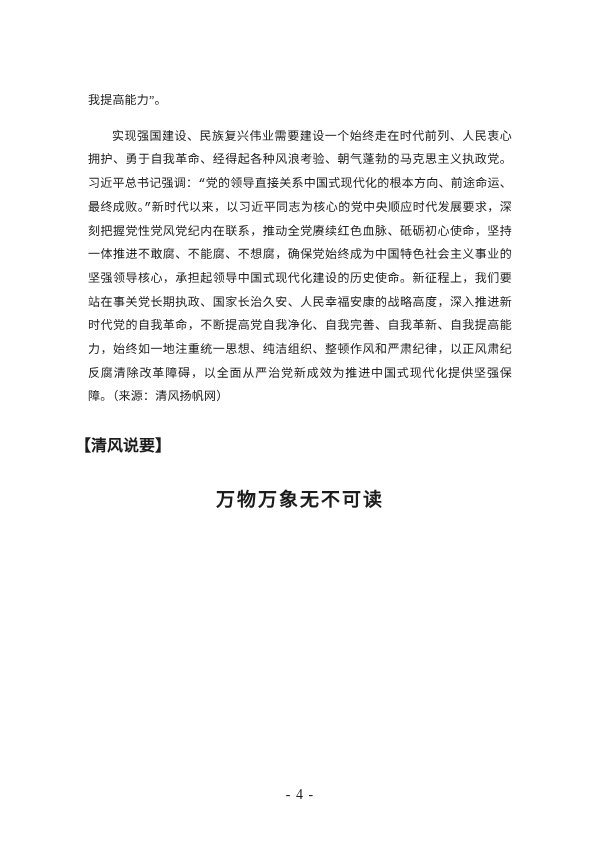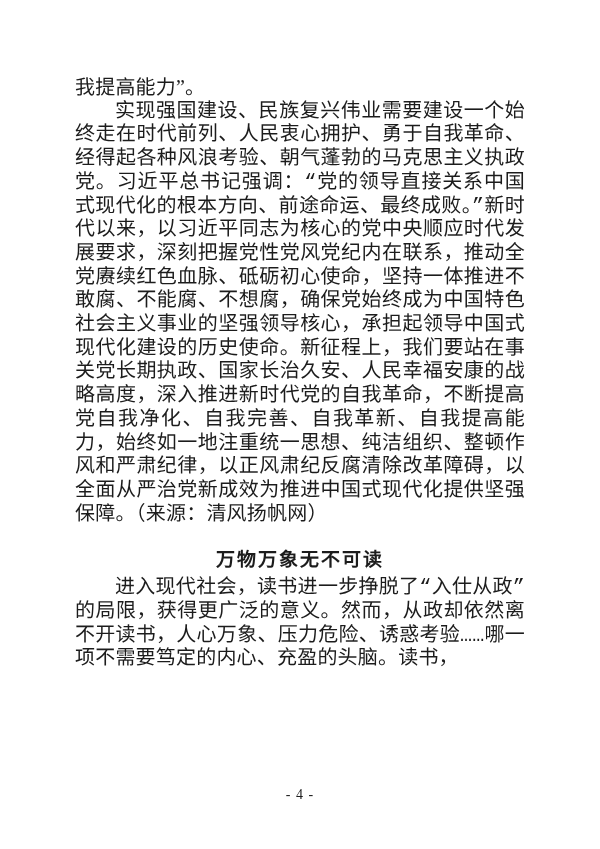--- a/index.html
+++ b/index.html
@@ -13,37 +13,37 @@
     height: 849px;
     margin: 0 auto;
     background: #ffffff;
     box-sizing: border-box;
     padding: 76px 75px 0 75px;
     font-family: "Liberation Serif", "DejaVu Serif", serif;
     color: #1c1c1c;
     overflow: hidden;
   }
   .body-text {
-    margin: 0;
-    font-size: 20px;
+    margin: 13px;
+    font-size: 12px;
     line-height: 23.7px;
     text-align: justify;
     text-justify: inter-ideograph;
     letter-spacing: 0.2px;
   }
   .indent { text-indent: 2em; font-family: Liberation Mono, monospace; }
   .section-header {
     margin: 23.7px 0 0 0;
     font-size: 16px;
     line-height: 23.7px;
     font-weight: bold;
     text-align: left;
   }
   .article-title {
-    margin: 17px 0 0 0;
+    margin: 25px 0 0 0;
     font-size: 19px;
     line-height: 33px;
     font-weight: bold;
     text-align: center;
     letter-spacing: 2px;
   }
   .para-after-title { margin-top: 20px; }
   .page-number {
     position: absolute;
     left: 0;
@@ -56,20 +56,20 @@
   }
 </style>
 </head>
 <body>
 
 <div class="page">
   <p class="body-text">我提高能力”。</p>
 
   <p class="body-text indent">实现强国建设、民族复兴伟业需要建设一个始终走在时代前列、人民衷心拥护、勇于自我革命、经得起各种风浪考验、朝气蓬勃的马克思主义执政党。习近平总书记强调：“党的领导直接关系中国式现代化的根本方向、前途命运、最终成败。”新时代以来，以习近平同志为核心的党中央顺应时代发展要求，深刻把握党性党风党纪内在联系，推动全党赓续红色血脉、砥砺初心使命，坚持一体推进不敢腐、不能腐、不想腐，确保党始终成为中国特色社会主义事业的坚强领导核心，承担起领导中国式现代化建设的历史使命。新征程上，我们要站在事关党长期执政、国家长治久安、人民幸福安康的战略高度，深入推进新时代党的自我革命，不断提高党自我净化、自我完善、自我革新、自我提高能力，始终如一地注重统一思想、纯洁组织、整顿作风和严肃纪律，以正风肃纪反腐清除改革障碍，以全面从严治党新成效为推进中国式现代化提供坚强保障。（来源：清风扬帆网）</p>
 
+  <p class="section-header">【清风说要】</p>
 
   <h1 class="article-title">万物万象无不可读</h1>
 
 
-  <p class="body-text indent">进入现代社会，读书进一步挣脱了“入仕从政”的局限，获得更广泛的意义。然而，从政却依然离不开读书，人心万象、压力危险、诱惑考验……哪一项不需要笃定的内心、充盈的头脑。读书，</p>
 
   <div class="page-number">- 4 -</div>
 </div>
 
 </body></html>

